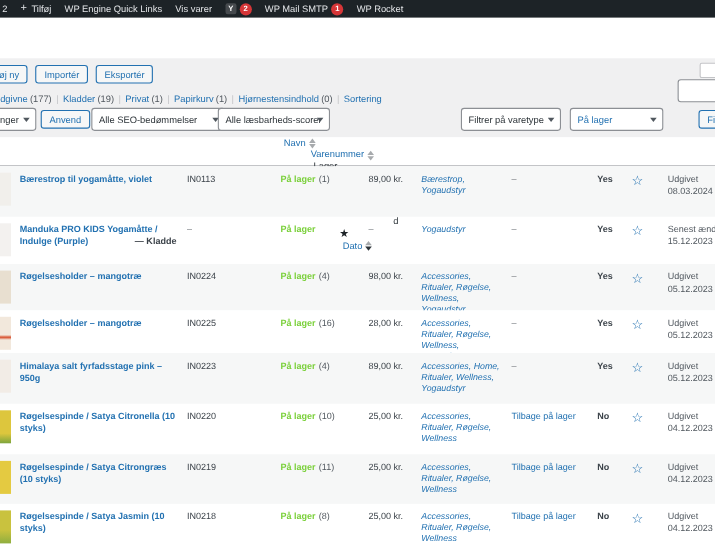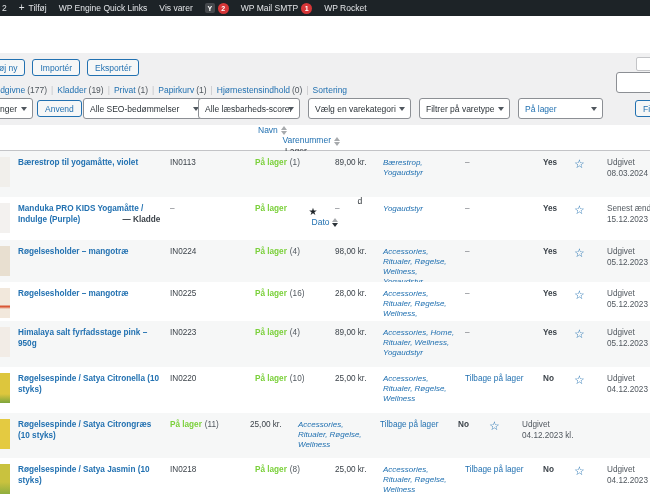--- a/index.html
+++ b/index.html
@@ -139,24 +139,20 @@
   </span>
   <span class="btn btn-abs" style="left:37px;top:2px;">Anvend</span>
   <span class="select" style="left:83px;width:122px;">
     <span>Alle SEO-bedømmelser</span>
       <span class="chev"></span>
   </span>
   <span class="select" style="left:198px;width:102px;">
     <span>Alle læsbarheds-scorer</span>
       <span class="chev"></span>
   </span>
-  <span class="select" style="left:308px;width:103px;">
-    <span>Vælg en varekategori</span>
-      <span class="chev"></span>
-  </span>
   <span class="select" style="left:419px;width:91px;">
     <span>Filtrer på varetype</span>
       <span class="chev"></span>
   </span>
   <span class="select sel-blue" style="left:518px;width:85px;">
     <span>På lager</span>
       <span class="chev"></span>
   </span>
   <span class="btn btn-abs" style="left:611px;top:2px;margin-left:24px;">Filtrer</span>
 </div>
@@ -286,20 +282,21 @@
     <div class="cw-star"><span class="rowstar">☆</span></div>
     <div class="cw-date datec">
         <div>Udgivet</div>
         <div>04.12.2023 kl.</div>
       </div>
   </div>
 
   <div class="row alt">
     <div class="thumb" style="background:#e4ca41"></div>
     <div class="cw-name"><a class="pname">Røgelsespinde / Satya Citrongræs (10 styks)</a><span class="suffix"></span></div>
+    <div class="cw-sku dashable">IN0219</div>
     <div class="cw-stock"><span class="instock">På lager</span><span class="stock-count">(11)</span></div>
     <div class="cw-price dashable">25,00 kr.</div>
     <div class="cw-cats cats">Accessories, Ritualer, Røgelse, Wellness</div>
     <div class="cw-tags"><span class="tagv dashable">Tilbage på lager</span></div>
     <div class="cw-feed"><span class="feed-txt">No</span></div>
     <div class="cw-star"><span class="rowstar">☆</span></div>
     <div class="cw-date datec">
         <div>Udgivet</div>
         <div>04.12.2023 kl.</div>
       </div>

